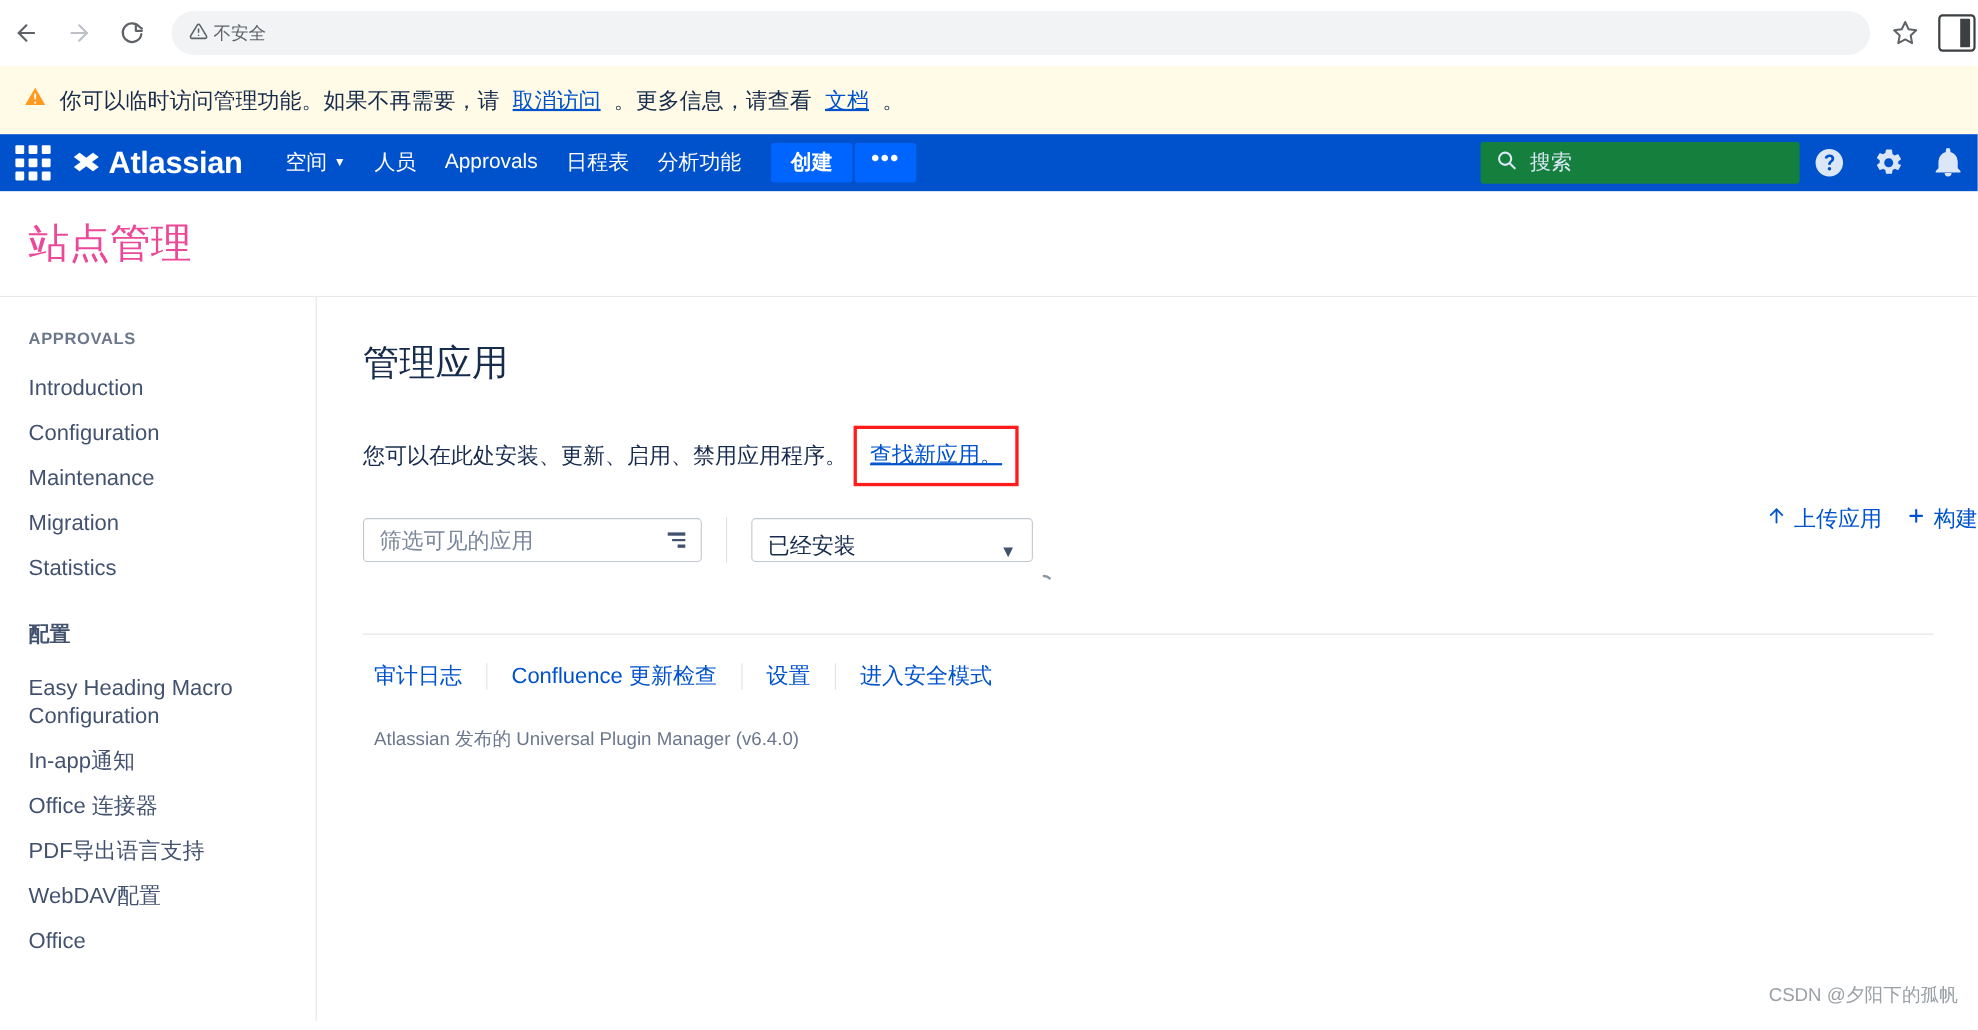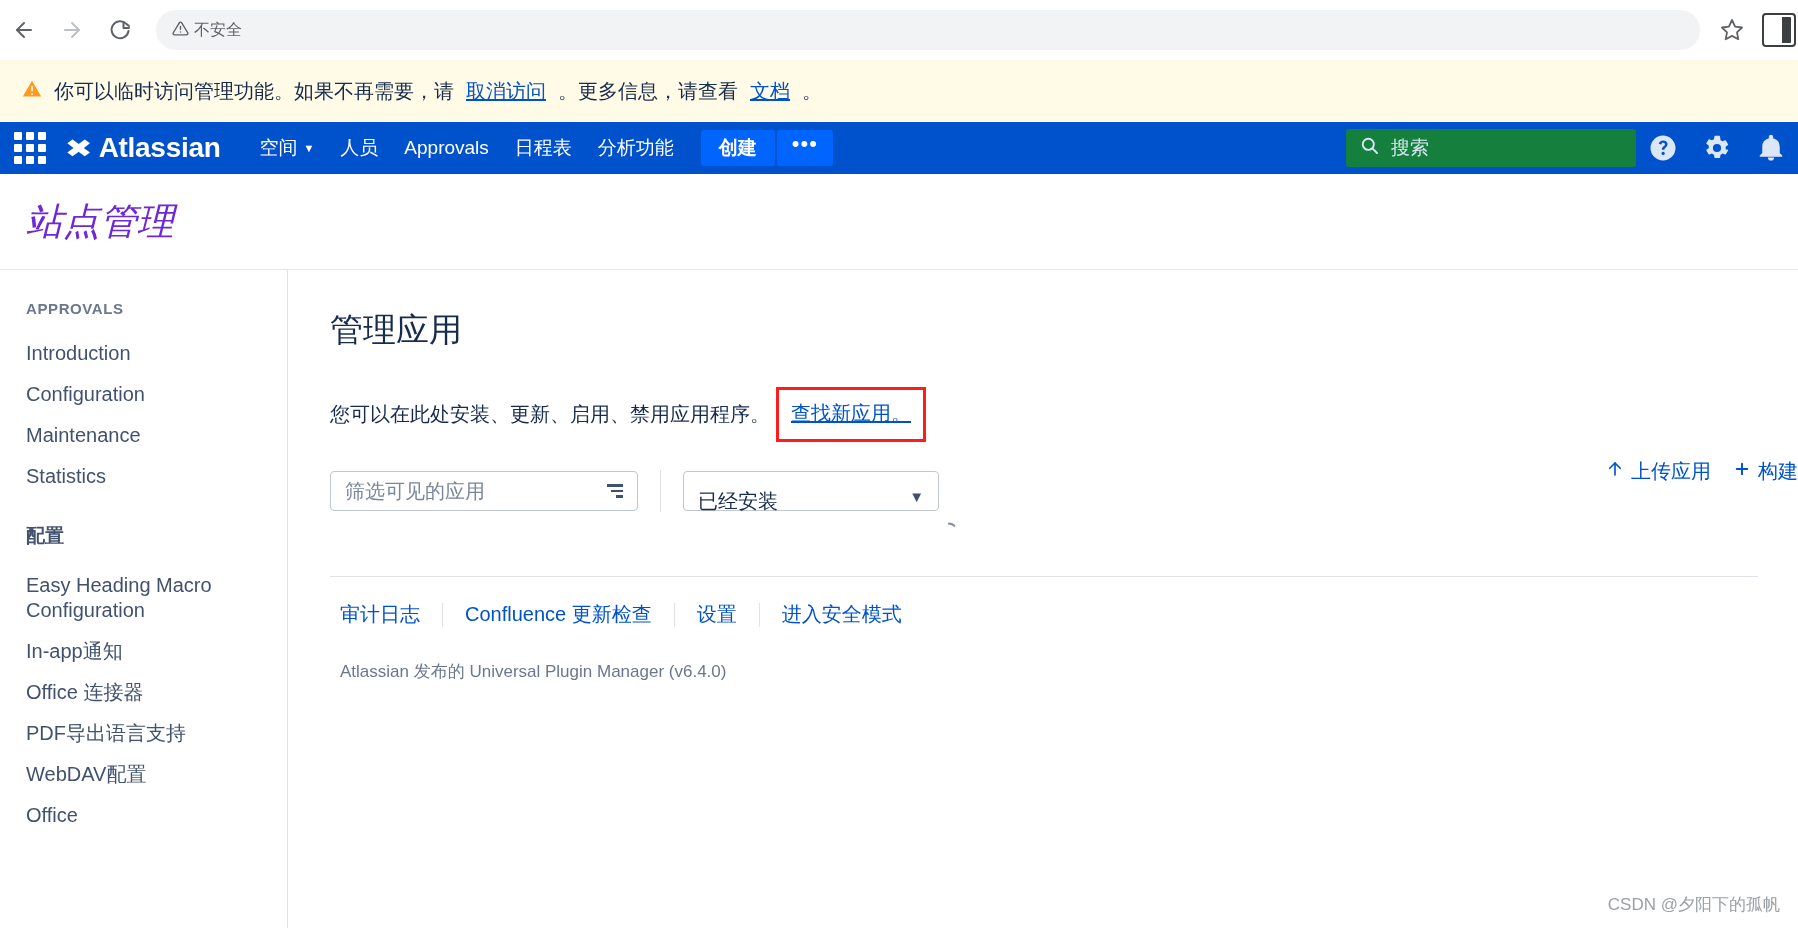--- a/index.html
+++ b/index.html
@@ -149,23 +149,22 @@
   
   .page-header {
     height: 96px;
     background: #ffffff;
     display: flex; align-items: center;
     padding-left: 26px;
     border-bottom: 1px solid #e8e8e8;
   }
   .page-header h1 {
     font-size: 37px;
-    color: #6d28d9;
+    color: #ec4899;
     font-weight: normal;
-    font-style: italic;
   }
 
   
   .body-wrap { display: flex; height: 658px; }
   .sidebar {
     width: 288px;
     background: #fff;
     border-right: 1px solid #dfe1e6;
     padding: 30px 0 0 26px;
     flex: 0 0 288px;
@@ -238,22 +237,22 @@
   .filter-glyph i:nth-child(3){width:7px;}
   .divider-v {
     width: 1px; height: 42px;
     background: #dfe1e6;
     margin: 0 22px;
   }
   .select-box {
     width: 256px; height: 40px;
     border: 1px solid #c1c7d0;
     border-radius: 4px;
-    display: flex; align-items: flex-start; justify-content: space-between;
-    padding: 16px 14px;
+    display: flex; align-items: flex-end; justify-content: space-between;
+    padding: 0 14px;
     font-size: 20px;
     color: #172b4d;
     background: #fff;
   }
   .chevron { color:#42526e; font-size: 15px;}
 
   .right-actions {
     position: absolute;
     right: 0; top: 188px;
     display: flex; align-items: center; gap: 22px;
@@ -425,20 +424,21 @@
   <h1>站点管理</h1>
 </div>
 
 <div class="body-wrap">
 
   <div class="sidebar">
     <div class="side-section-label">APPROVALS</div>
     <div class="side-item">Introduction</div>
     <div class="side-item">Configuration</div>
     <div class="side-item">Maintenance</div>
+    <div class="side-item">Migration</div>
     <div class="side-item">Statistics</div>
 
     <div class="side-gap"></div>
 
     <div class="side-section-label cn">配置</div>
     <div class="side-item">Easy Heading Macro Configuration</div>
     <div class="side-item">In-app通知</div>
     <div class="side-item">Office 连接器</div>
     <div class="side-item">PDF导出语言支持</div>
     <div class="side-item">WebDAV配置</div>

